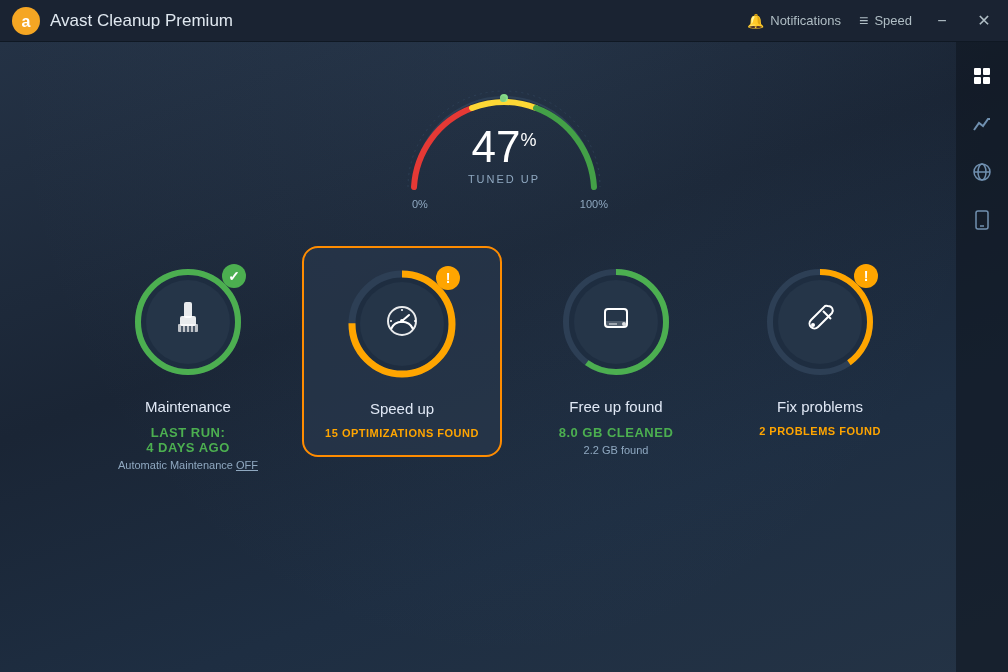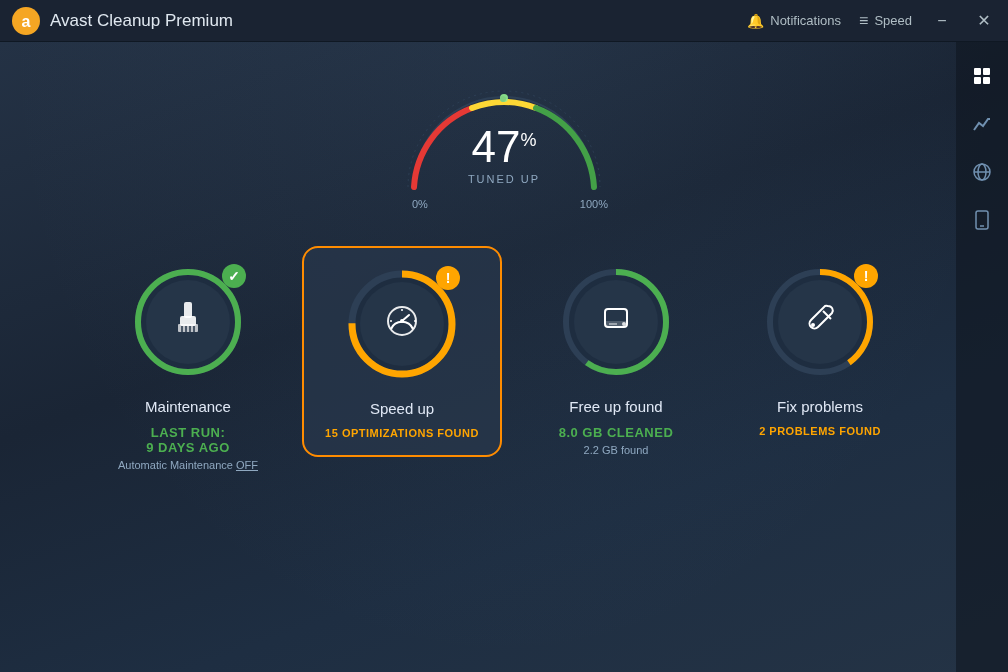--- a/index.html
+++ b/index.html
@@ -370,21 +370,21 @@
           </svg>
         </div>
         
         <div class="badge badge-check">✓</div>
       </div>
       <div class="card-title">Maintenance</div>
       <div class="card-subtitle-green">
         <span>LAST RUN:</span>
       </div>
       <div class="card-subtitle-green">
-        <span>9 DAYS AGO</span>
+        <span>4 DAYS AGO</span>
       </div>
       <div class="card-note">
         Automatic Maintenance <span>OFF</span>
       </div>
     </div>
 
     <div class="card card-selected">
       <div class="card-circle-wrapper">
         <svg class="card-circle-svg" viewBox="0 0 120 120">
           <circle cx="60" cy="60" r="50" fill="#1e2d40"></circle>

